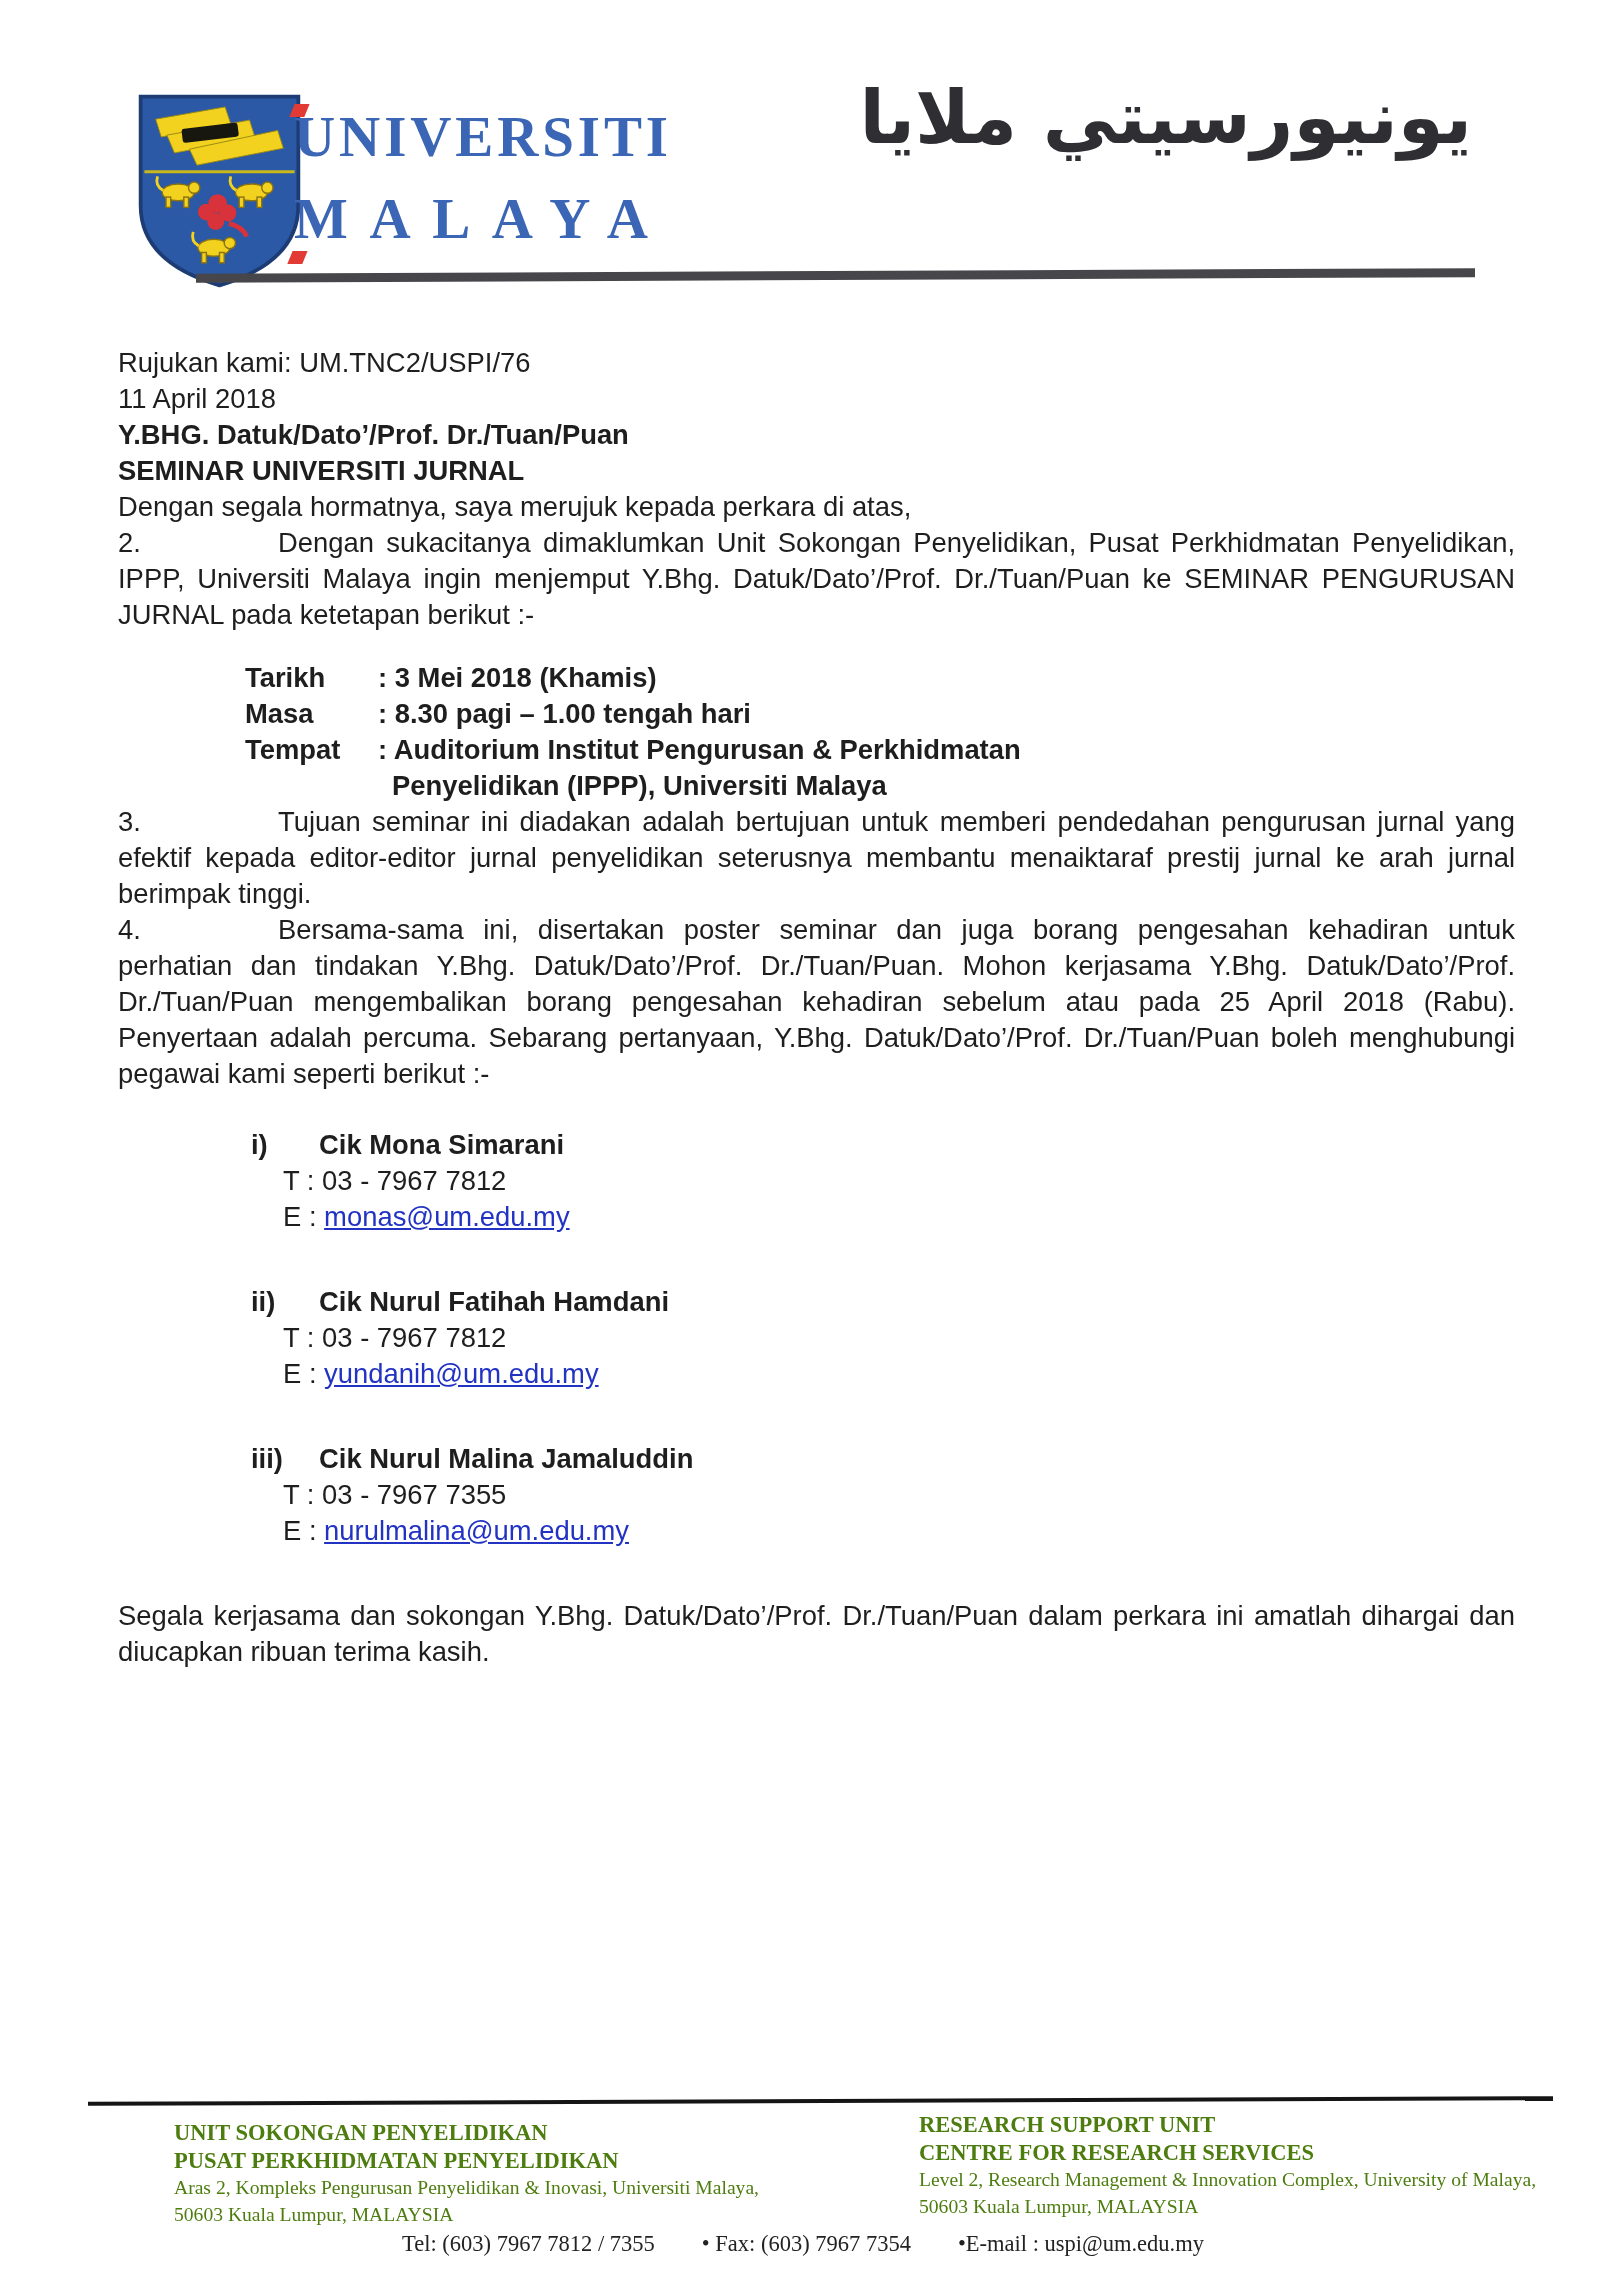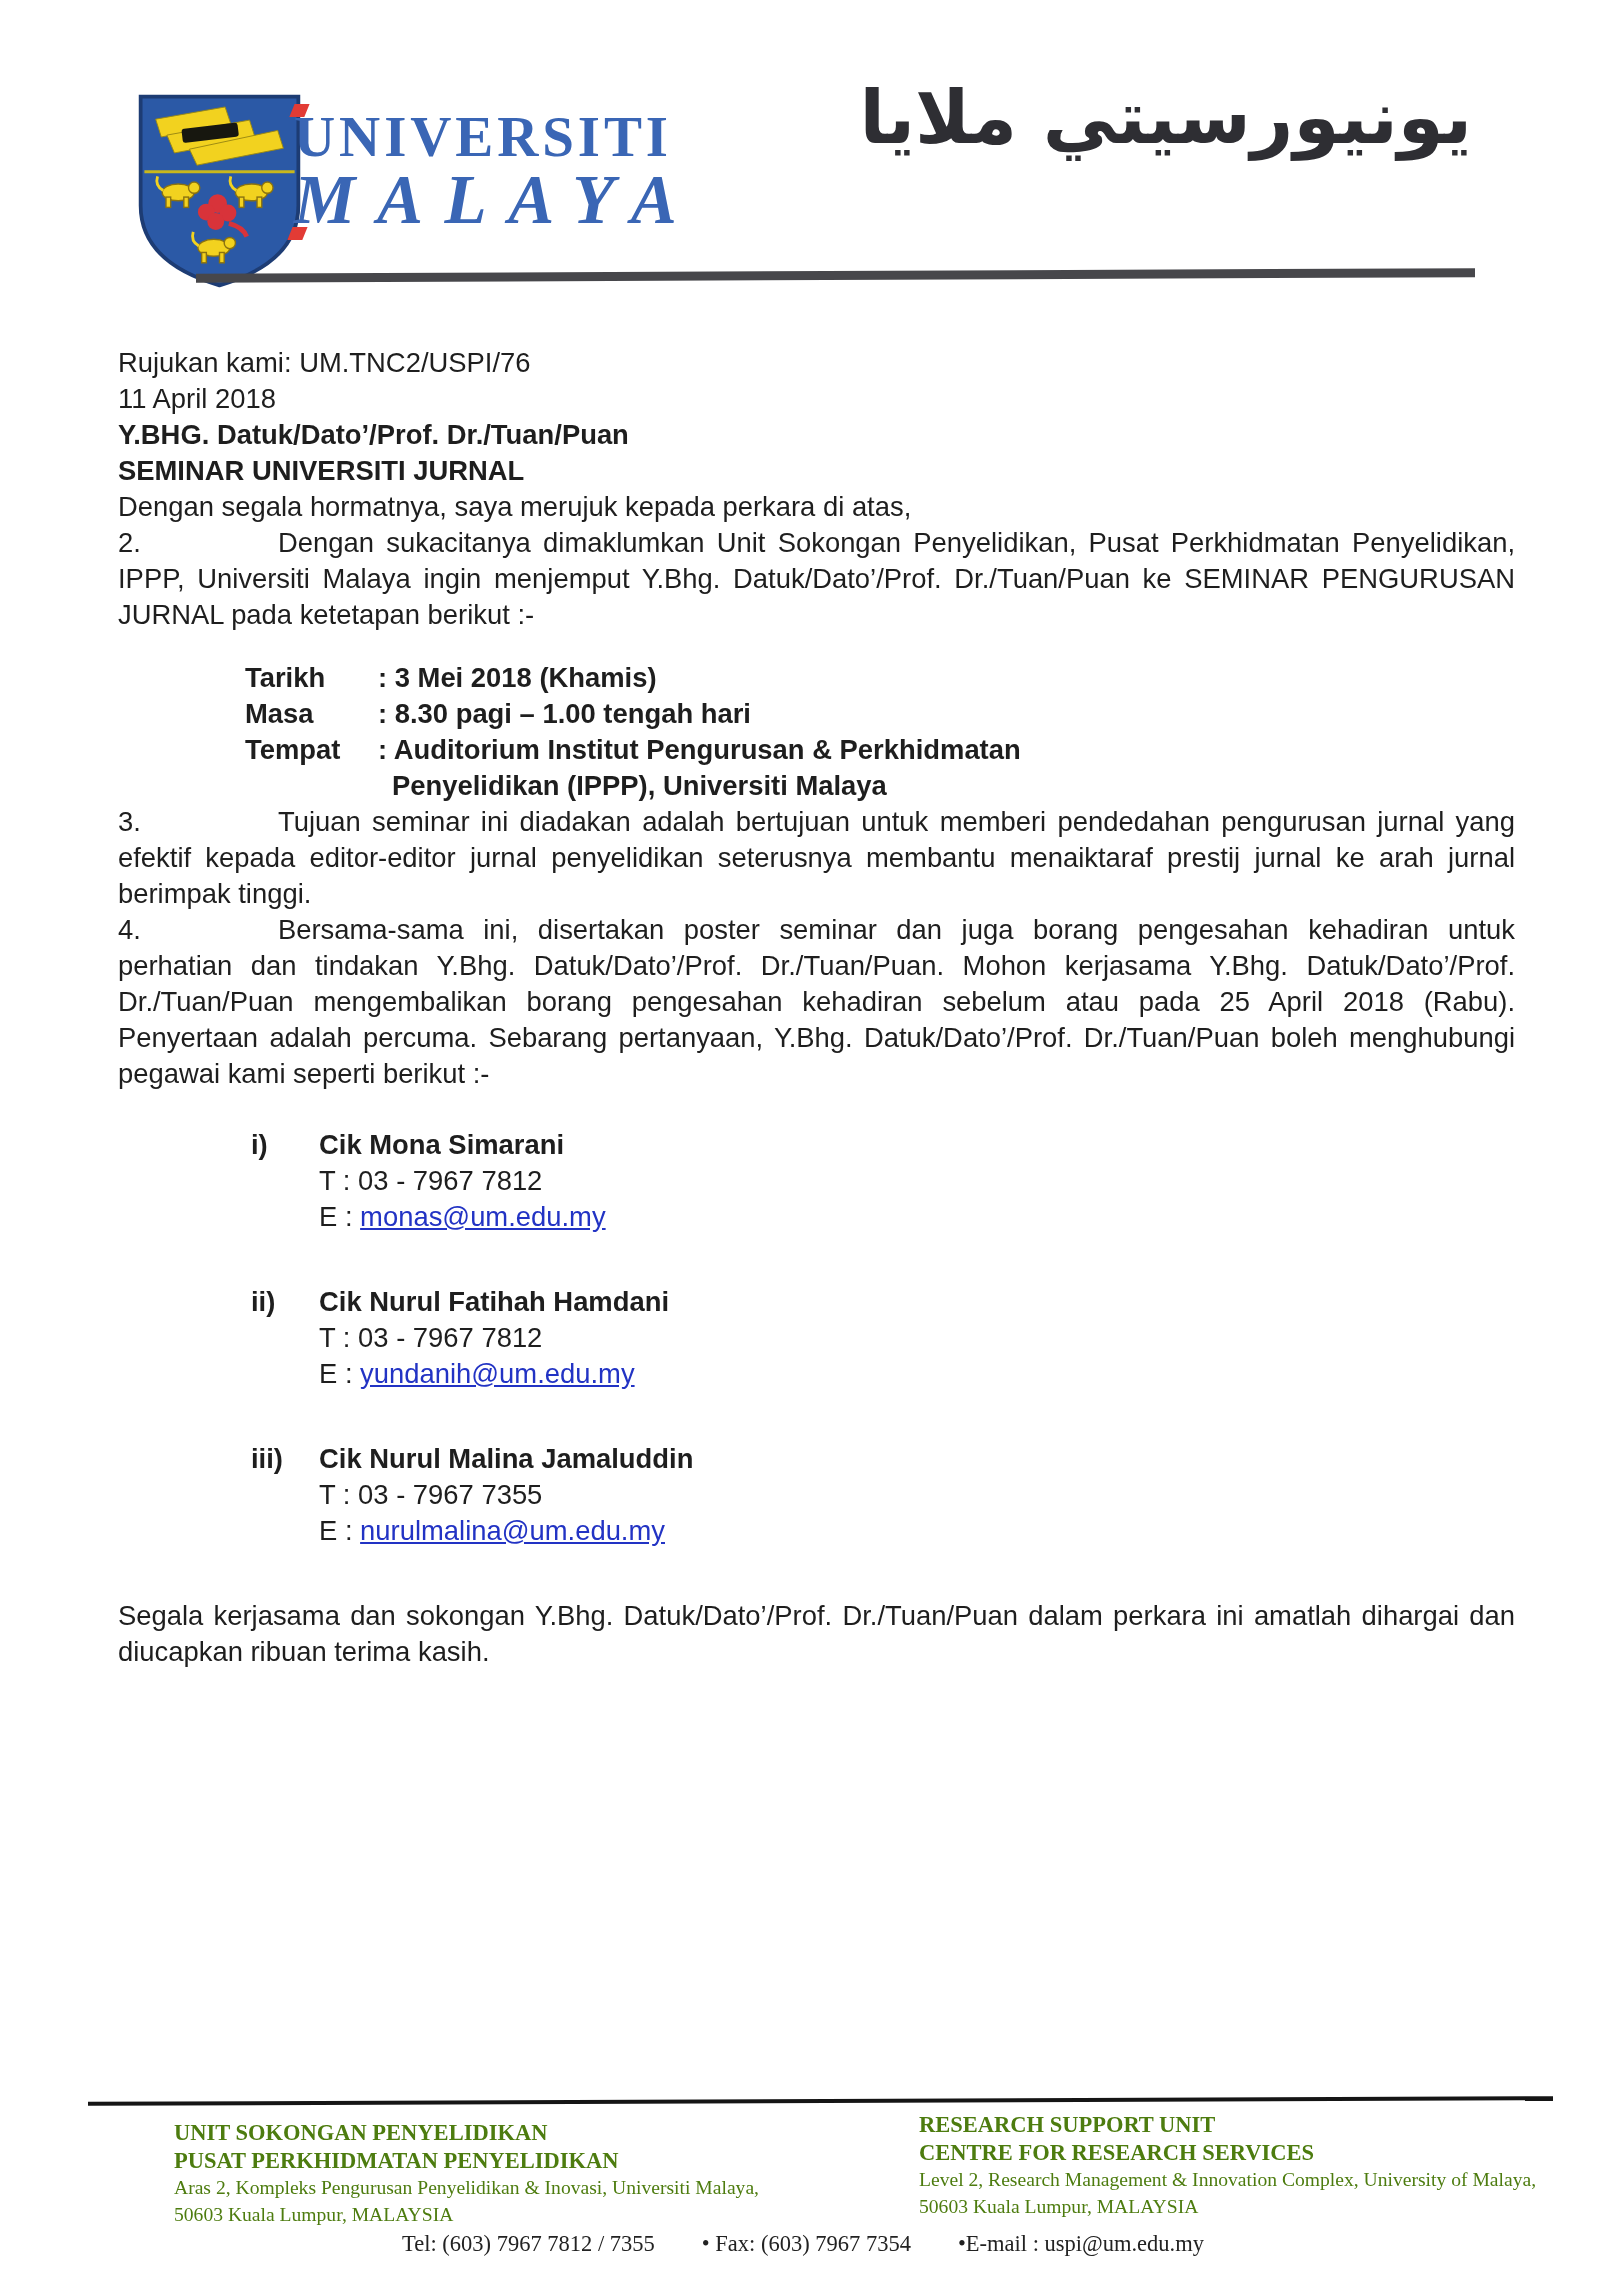--- a/index.html
+++ b/index.html
@@ -14,21 +14,21 @@
   }
 
   
   .crest { position:absolute; left:135px; top:90px; }
   .logo-text {
     position:absolute; left:294px; top:108px;
     font-family:"Liberation Serif", serif;
     font-weight:bold; color:#3a66b5; line-height:1;
   }
   .logo-line1 { font-size:57px; letter-spacing:3.9px; }
-  .logo-line2 { font-size:69px; letter-spacing:21.6px; margin-top:1px;font-style:italic; }
+  .logo-line2 { font-size:57px; letter-spacing:21.6px; margin-top:25px; }
   .red-mark { position:absolute; width:14.7px; height:12.7px; background:#e23b35; transform:skewX(-22deg); }
   .red-mark.u { left:-2px; top:-3.9px; }
   .red-mark.m { left:-3.9px; top:61px; }
   .jawi {
     position:absolute; right:149px; top:69px;
     font-family:"DejaVu Sans", sans-serif;
     font-weight:bold; font-size:74px; color:#2e2e33;
     white-space:nowrap; line-height:1.3;
   }
   .header-rule {
@@ -54,21 +54,21 @@
   .para-num { display:inline-block; width:160px; }
 
   .details { margin-top:27px; margin-left:127px; font-weight:bold; }
   .detail-label { display:inline-block; width:133px; }
   .detail-line2 { margin-left:147px; }
 
   .contacts { margin-top:35px; }
   .contact { margin-left:133px; margin-bottom:49px; }
   .contact-num { display:inline-block; width:68px; font-weight:bold; }
   .contact-name { font-weight:bold; }
-  .contact-line { margin-left:68px; }
+  .contact-line { margin-left:32px; }
   a.email-link { color:#2233c4; text-decoration:underline; }
 
   .closing { margin-top:0px; text-align:justify; margin-left:5.9px; }
 
   
   .footer-rule {
     position:absolute; left:88px; top:2099px; width:1465px; height:3.9px;
     background:#151515; transform:rotate(-0.22deg);
   }
   .footer-col {

